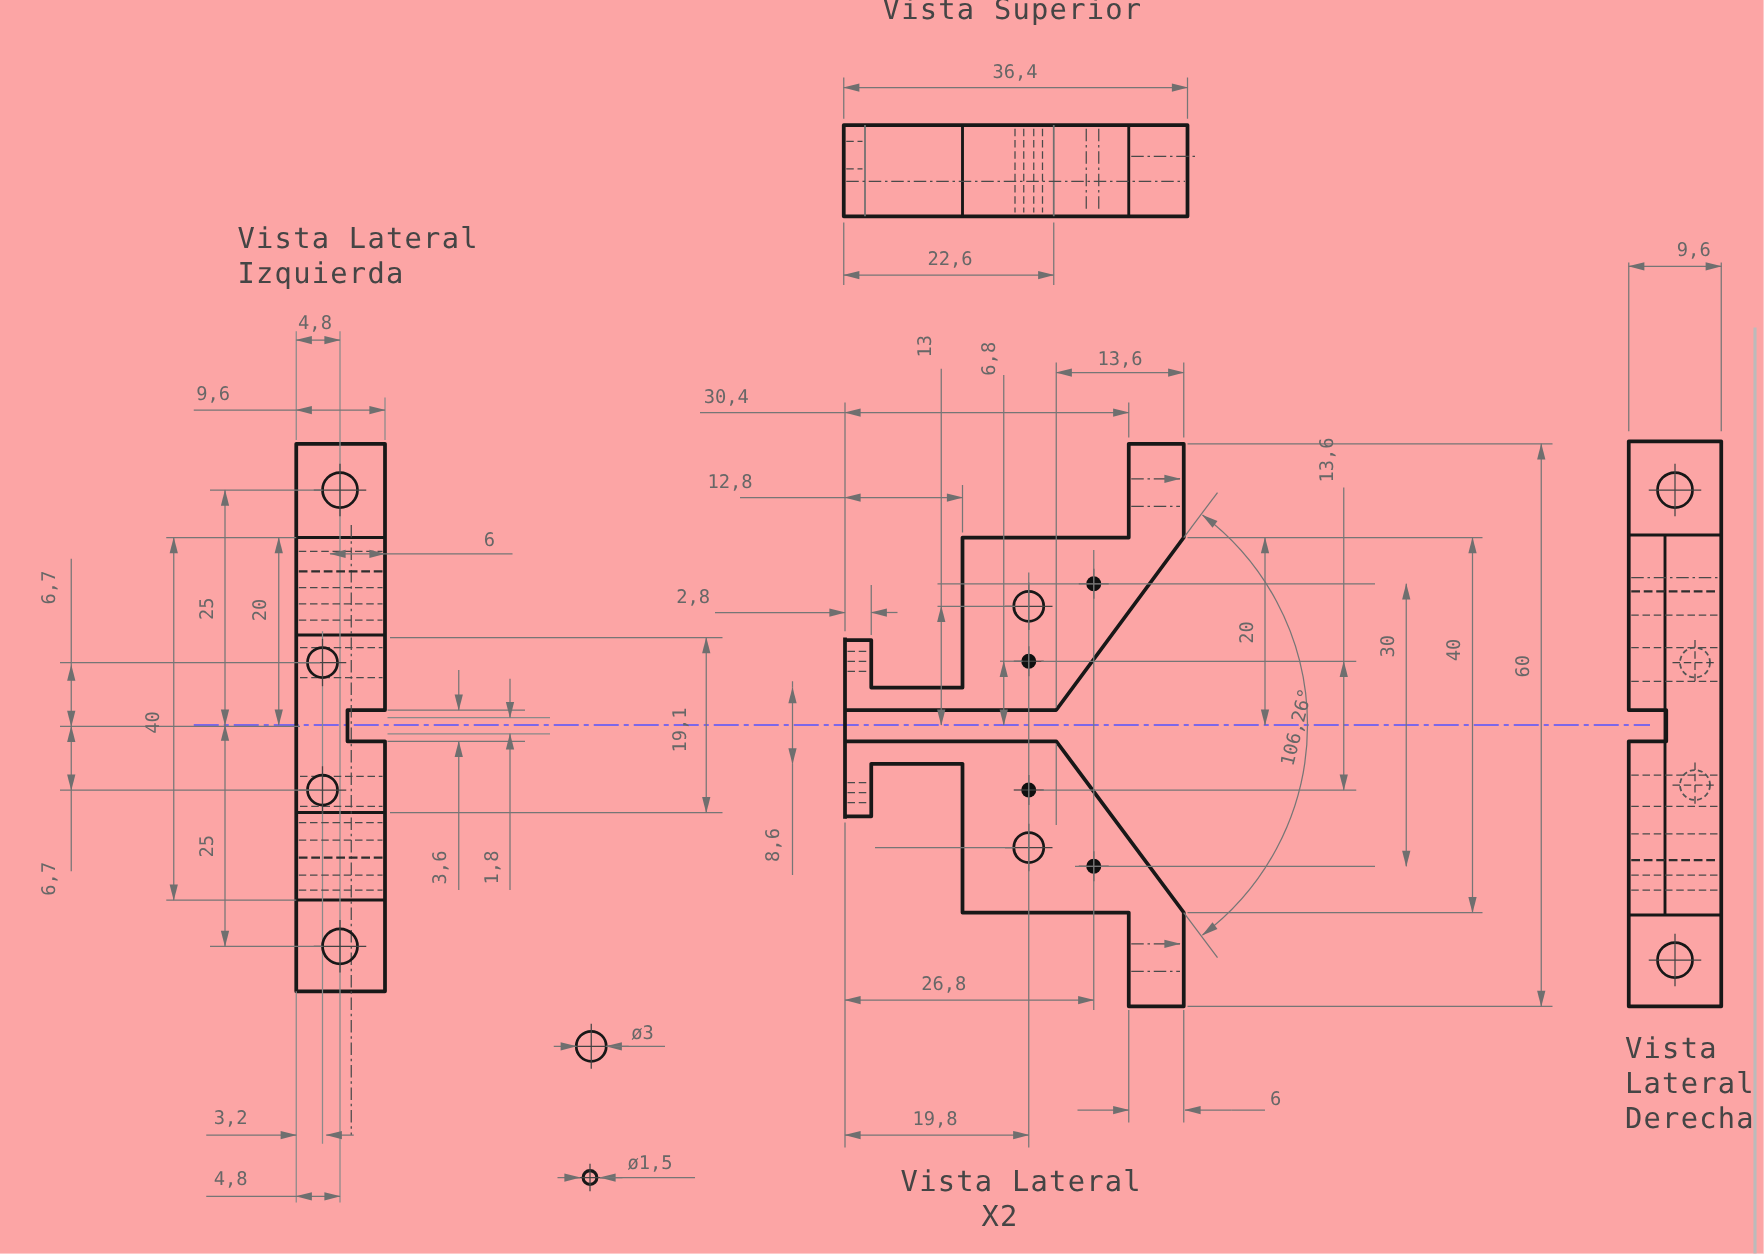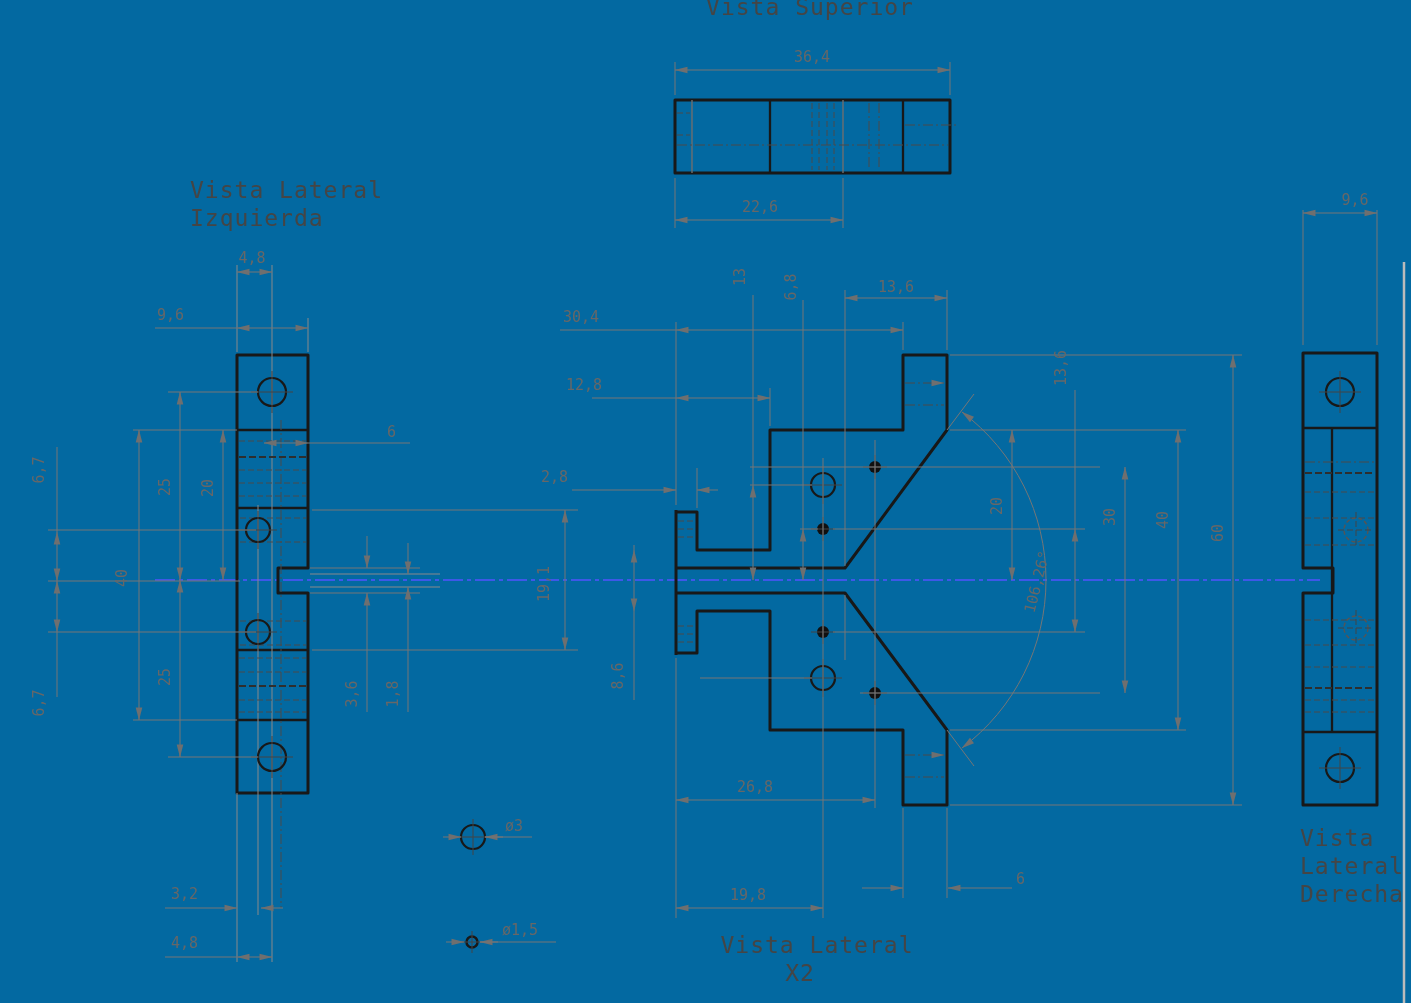--- a/index.html
+++ b/index.html
@@ -1,16 +1,16 @@
 <!DOCTYPE html>
 <html><head>
 <meta charset="utf-8">
 <style>
   html,body{margin:0;padding:0;background:#fff;}
-  .stage{position:relative;width:1411px;height:1003px;background:#0369a1;overflow:hidden;
+  .stage{position:relative;width:1411px;height:1003px;background:#fca5a5;overflow:hidden;
          font-family:"DejaVu Sans Mono", monospace;}
   svg{position:absolute;left:0;top:0;}
   svg text{font-family:"DejaVu Sans Mono", monospace;}
   .o3{stroke:#181818;stroke-width:3;fill:none;stroke-linejoin:round;}
   .o2{stroke:#181818;stroke-width:2.3;fill:none;}
   .t{stroke:#8a8a8a;stroke-width:1;fill:none;}
   .t2{stroke:#6f6f6f;stroke-width:1.4;fill:none;}
   .h{stroke:#4a4a4a;stroke-width:1;fill:none;stroke-dasharray:6 3;}
   .hb{stroke:#2e2e2e;stroke-width:1.8;fill:none;stroke-dasharray:7 3;}
   .hd{stroke:#4a4a4a;stroke-width:1;fill:none;stroke-dasharray:10 3 2 3;}

